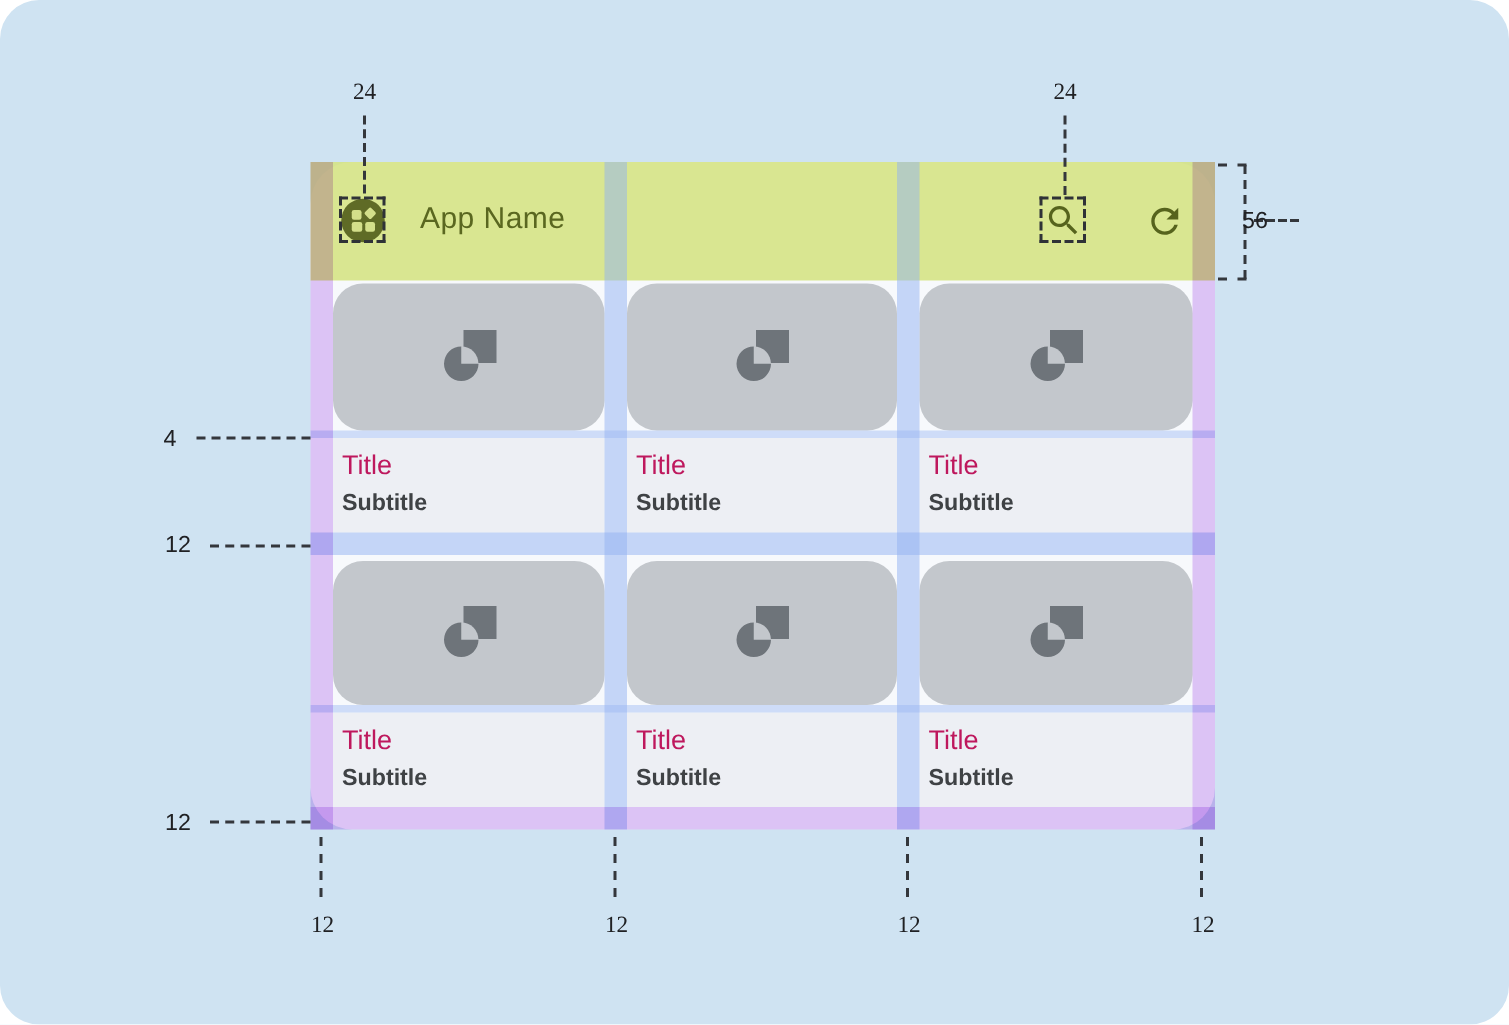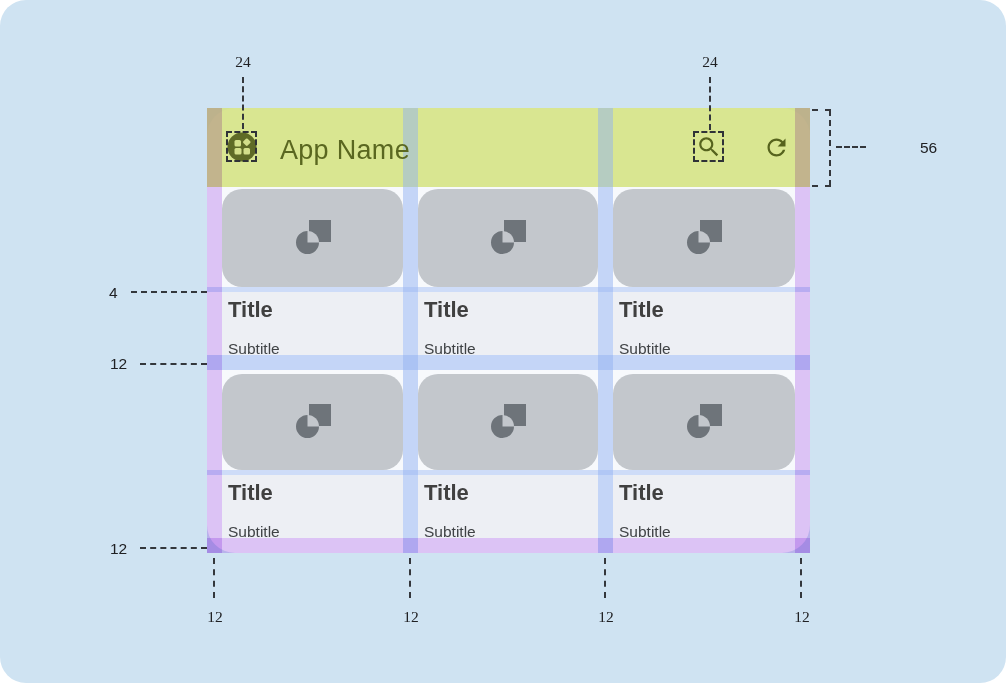--- a/index.html
+++ b/index.html
@@ -6,39 +6,39 @@
   .canvas{position:relative;width:1006px;height:683px;background:#cfe3f2;border-radius:26px;overflow:hidden;}
 
   
   .screen{position:absolute;left:207px;top:108px;width:603px;height:445px;background:#f7f9fc;border-radius:28px;overflow:hidden;}
   .cell{position:absolute;}
   .c1{left:15px;width:181px;} .c2{left:211px;width:180px;} .c3{left:406px;width:182px;}
   .ri1{top:81px;height:98px;} .ri2{top:266px;height:96px;}
   .rt1{top:184px;height:63px;} .rt2{top:367px;height:63px;}
   .card-img{background:#c3c7cc;border-radius:20px;display:flex;align-items:center;justify-content:center;}
   .card-txt{background:#edeff4;padding:7px 0 0 6px;box-sizing:border-box;}
-  .ct{font-size:22px;font-weight:700;color:#404040;line-height:22px;}
-  .cs{font-size:15.5px;font-weight:400;color:#3f4245;line-height:20px;margin-top:18px;}
+  .ct{font-size:18px;font-weight:400;color:#be185d;line-height:22px;}
+  .cs{font-size:15.5px;font-weight:700;color:#3f4245;line-height:20px;margin-top:5px;}
 
   
   .overlays{position:absolute;left:207px;top:108px;width:603px;height:445px;}
   .ov{position:absolute;}
   .ov-green{left:0;top:0;width:603px;height:79px;background:rgba(213,226,130,0.88);}
   .ov-gutter{top:0;width:15px;height:445px;background:rgba(145,178,242,0.5);}
   .g1{left:196px;} .g2{left:391px;}
   .ov-hbar{left:0;width:603px;background:rgba(145,178,242,0.5);}
   .h4a{top:179px;height:5px;background:rgba(150,180,242,0.42);}
   .h12{top:247px;height:15px;}
   .h4b{top:362px;height:5px;background:rgba(150,180,242,0.42);}
   .ov-margin{top:0;width:15px;height:445px;background:#e4c8f8;mix-blend-mode:multiply;}
   .mL{left:0;} .mR{left:588px;}
   .ov-bottom{left:0;top:430px;width:603px;height:15px;background:#e4c8f8;mix-blend-mode:multiply;}
 
   
-  .appbar-title{position:absolute;left:73px;top:27px;font-size:27px;font-weight:500;letter-spacing:.3px;color:#5a6720;}
+  .appbar-title{position:absolute;left:73px;top:27px;font-size:20px;font-weight:500;letter-spacing:.3px;color:#5a6720;}
   .logo-wrap{position:absolute;left:19.5px;top:23.5px;width:30px;height:30px;}
   .search-wrap{position:absolute;left:489px;top:26px;width:26px;height:26px;}
   .refresh-wrap{position:absolute;left:556px;top:26px;width:27px;height:27px;}
   .dash-box{position:absolute;width:31px;height:31px;border:2px dashed #2f3237;box-sizing:border-box;}
   .box-logo{left:19px;top:23px;} .box-search{left:486px;top:23px;}
 
   
   .lbl{position:absolute;font-size:15.5px;font-weight:500;color:#202124;}
   .center{transform:translateX(-50%);font-family:Liberation Serif, serif;}
   .vline{position:absolute;width:0;border-left:2px dashed #34373c;}
@@ -161,21 +161,21 @@
 
   <div class="lbl center" style="left:243px;top:53px;">24</div>
   <div class="vline" style="left:242px;top:77px;height:52px;"></div>
   <div class="lbl center" style="left:710px;top:53px;">24</div>
   <div class="vline" style="left:709px;top:77px;height:53px;"></div>
 
   <div class="hline" style="left:812px;top:109px;width:19px;"></div>
   <div class="vline" style="left:829px;top:110px;height:76px;"></div>
   <div class="hline" style="left:812px;top:185px;width:19px;"></div>
   <div class="hline" style="left:836px;top:146px;width:30px;"></div>
-  <div class="lbl" style="left:920px;top:139px;text-align:center;">56</div>
+  <div class="lbl" style="left:828px;top:139px;text-align:center;">56</div>
 
   <div class="lbl" style="left:109px;top:284px;">4</div>
   <div class="hline" style="left:131px;top:291px;width:76px;"></div>
   <div class="lbl" style="left:110px;top:355px;">12</div>
   <div class="hline" style="left:140px;top:363px;width:67px;"></div>
   <div class="lbl" style="left:110px;top:540px;">12</div>
   <div class="hline" style="left:140px;top:547px;width:67px;"></div>
 
   <div class="vline" style="left:213px;top:558px;height:40px;"></div>
   <div class="lbl center" style="left:215px;top:608px;">12</div>

